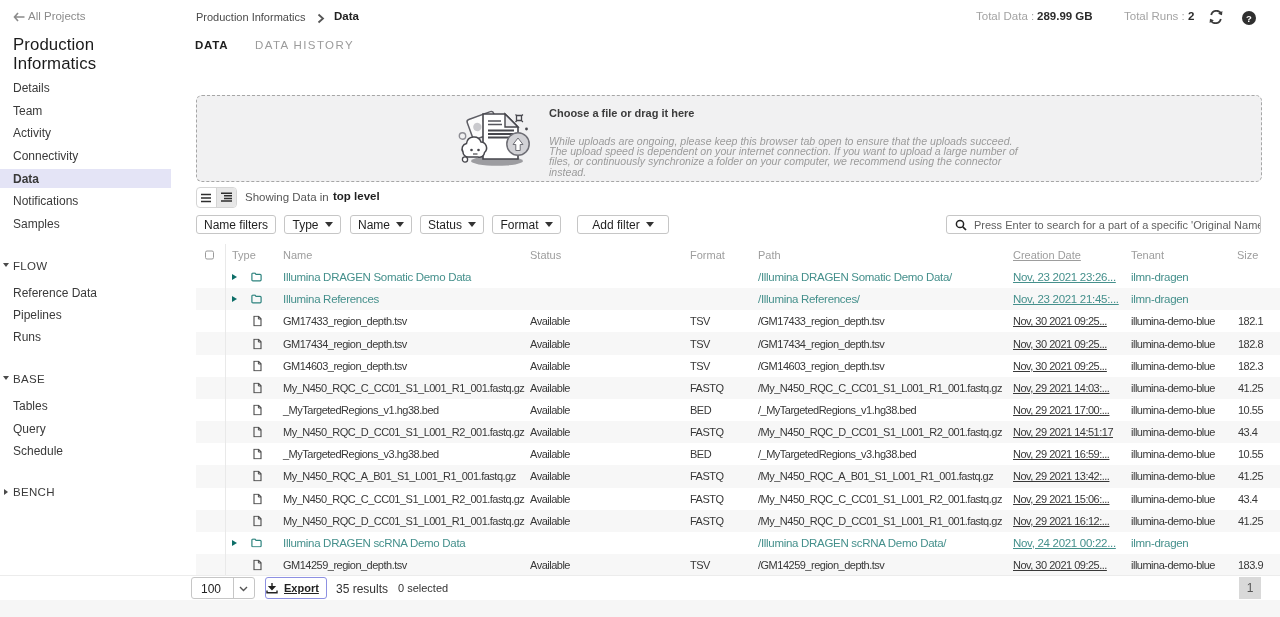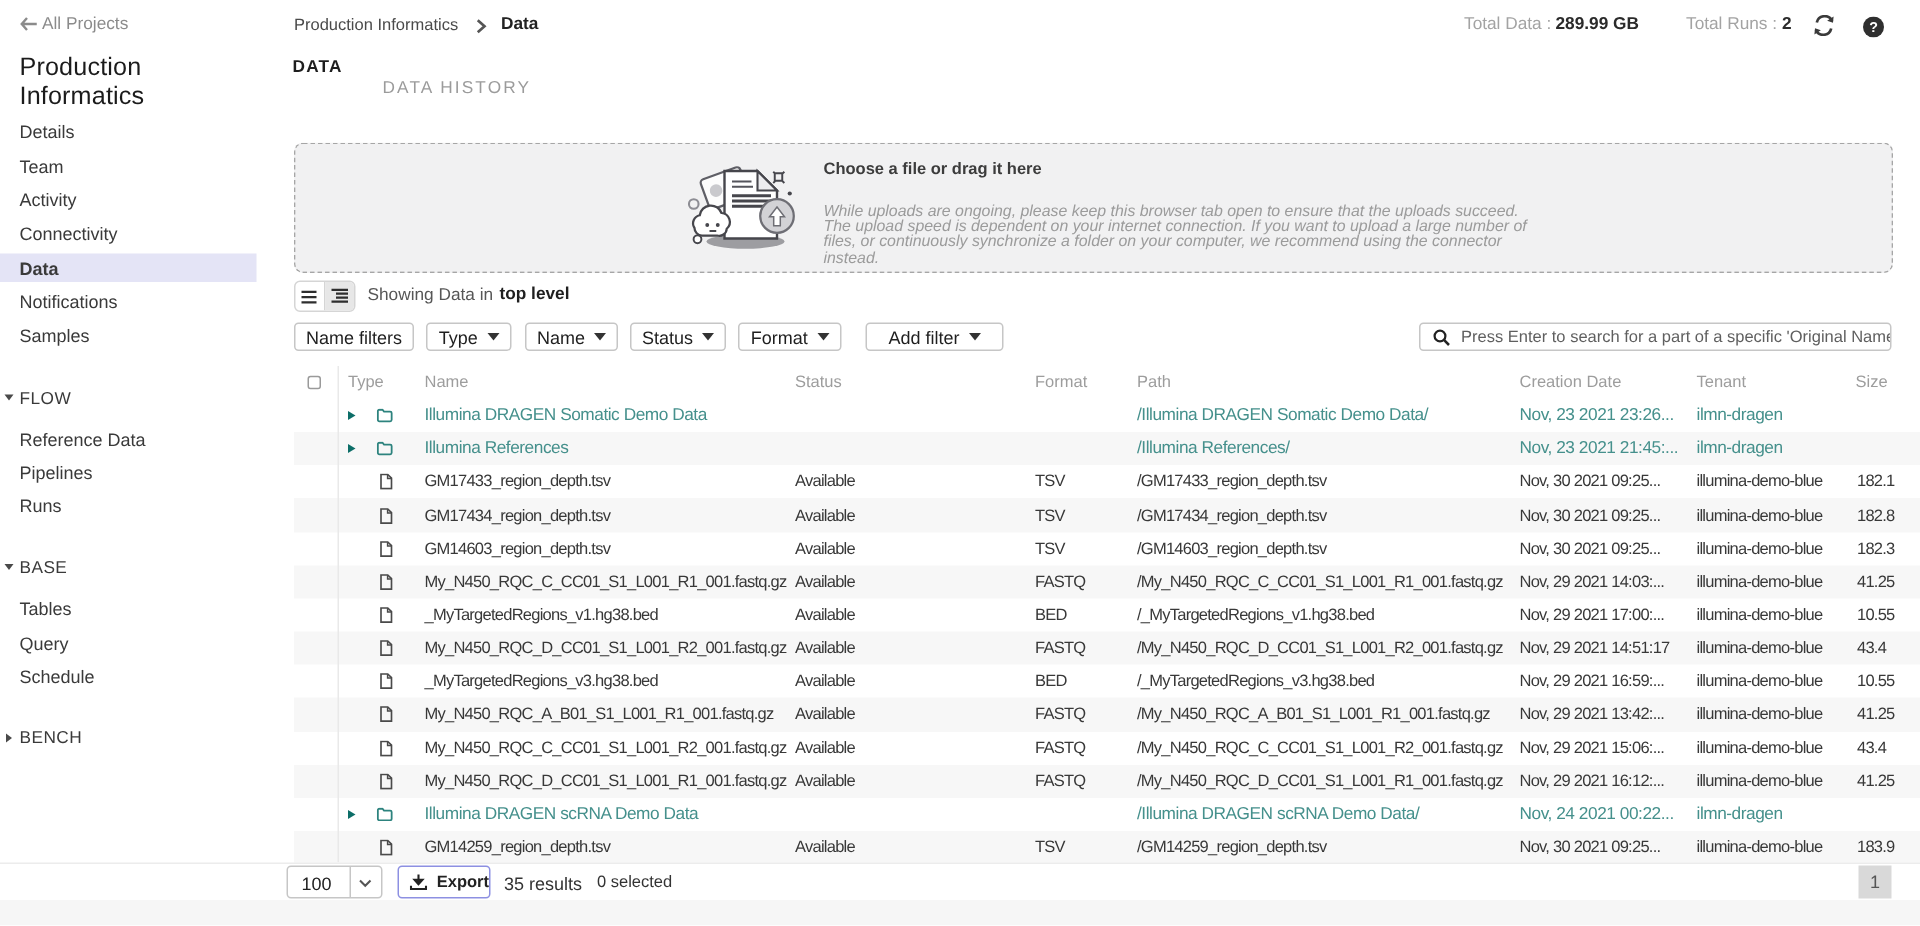--- a/index.html
+++ b/index.html
@@ -17,21 +17,21 @@
 .sect { left:13px; font-size:11.5px; line-height:13px; color:#3a3a3a; letter-spacing:.3px; }
 .tri { position:absolute; left:4px; width:0; height:0; }
 .tri.down { border-left:3.5px solid transparent; border-right:3.5px solid transparent; border-top:4.5px solid #4a4a4a; }
 .tri.right { border-top:3.5px solid transparent; border-bottom:3.5px solid transparent; border-left:4.5px solid #4a4a4a; }
 
 
 #crumb { left:196px; top:11px; font-size:11px; color:#4a4a4a; }
 
 
 #tabData { left:195px; top:39px; font-size:11.5px; font-weight:bold; color:#1e1e1e; letter-spacing:.8px; }
-#tabHist { left:255px; top:53px; font-size:11.5px; color:#9b9b9b; letter-spacing:1.4px; }
+#tabHist { left:255px; top:39px; font-size:11.5px; color:#9b9b9b; letter-spacing:1.4px; }
 
 
 .btn { position:absolute; top:68px; height:19px; border-radius:3px; font-size:12px;
   display:flex; align-items:center; justify-content:center;margin-top:36px; }
 #btnSched { left:196px; width:159px; background:#8d90e2; color:#fff; }
 #btnView { left:361px; width:79px; background:#fff; border:1px solid #d8d8d8; color:#333; }
 #btnManage { left:447px; width:95px; background:#fff; border:1px solid #8489de; color:#1d1d1d; font-weight:bold; font-size:11.5px; }
 .caret { display:inline-block; width:0; height:0; border-left:4px solid transparent;
   border-right:4px solid transparent; border-top:5px solid #444; margin-left:7px; }
 
@@ -62,34 +62,34 @@
 #tbl { left:196px; top:244px; width:1084px; }
 .hrow { height:22px; color:#9d9d9d; font-size:11px; position:relative; }
 .trow { height:22.17px; position:relative; font-size:11px; letter-spacing:-0.5px; color:#383838; }
 .trow.alt { background:#f7f7f7; }
 .trow.fold { font-size:11.5px; letter-spacing:-0.3px; }
 .trow.fold, .trow.fold .c { color:#45908c; }
 .c { position:absolute; top:50%; transform:translateY(-50%); white-space:nowrap; }
 .cbx { left:9px; width:9px; height:9px; border:1px solid #9a9a9a; border-radius:2px; top:50%; transform:translateY(-50%); position:absolute; }
 #vline { left:225px; top:244px; width:1px; height:331px; background:#e9e9e9; }
 .ctype { left:36px; } .cname { left:87px; } .cstat { left:334px; } .cfmt { left:494px; }
-.cpath { left:562px; } .cdate { left:817px; } .cten { left:935px; } .csize { left:1042px; width:28px; overflow:hidden; }
+.cpath { left:562px; } .cdate { left:817px;text-decoration:underline; } .cten { left:935px; } .csize { left:1042px; width:28px; overflow:hidden; }
 .arr { position:absolute; left:35.5px; top:50%; transform:translateY(-50%); width:0; height:0;
   border-top:3.8px solid transparent; border-bottom:3.8px solid transparent; border-left:5px solid #0d6e68; }
 .icn { position:absolute; left:55px; top:50%; transform:translateY(-50%); }
 
 
 #footer { left:0; top:575px; width:1280px; height:25px; background:#fff; border-top:1px solid #ececec; }
 #footgray { left:0; top:600px; width:1280px; height:17px; background:#f6f6f6; }
 #psel { left:191px; top:577px; width:64px; height:22px; border:1px solid #c6c6c6; border-radius:3px; background:#fff;
   font-size:12px; color:#222; }
 #psel span { position:absolute; left:9px; top:4px; }
 #psel .div { position:absolute; left:41px; top:0; width:1px; height:20px; background:#c6c6c6; }
 #btnExport { left:265px; top:577px; width:62px; height:22px; border:1px solid #8d90e2; border-radius:3px; background:#fff;
-  display:flex; align-items:center; justify-content:flex-end; font-size:11px; font-weight:bold; color:#222; }
+  display:flex; align-items:center; justify-content:flex-start; font-size:11px; font-weight:bold; color:#222;text-decoration:underline; }
 #res1 { left:336px; top:582px; font-size:12px; color:#333; }
 #res2 { left:398px; top:582px; font-size:11px; color:#333; }
 #page1 { left:1239px; top:577px; width:22px; height:22px; background:#d9d9d9; color:#555;
   font-size:12px; display:flex; align-items:center; justify-content:center; }
 </style>
 </head>
 <body>
 <div id="app">
 
   <div class="abs" id="allproj"><svg width="12" height="10" viewBox="0 0 12 10">

